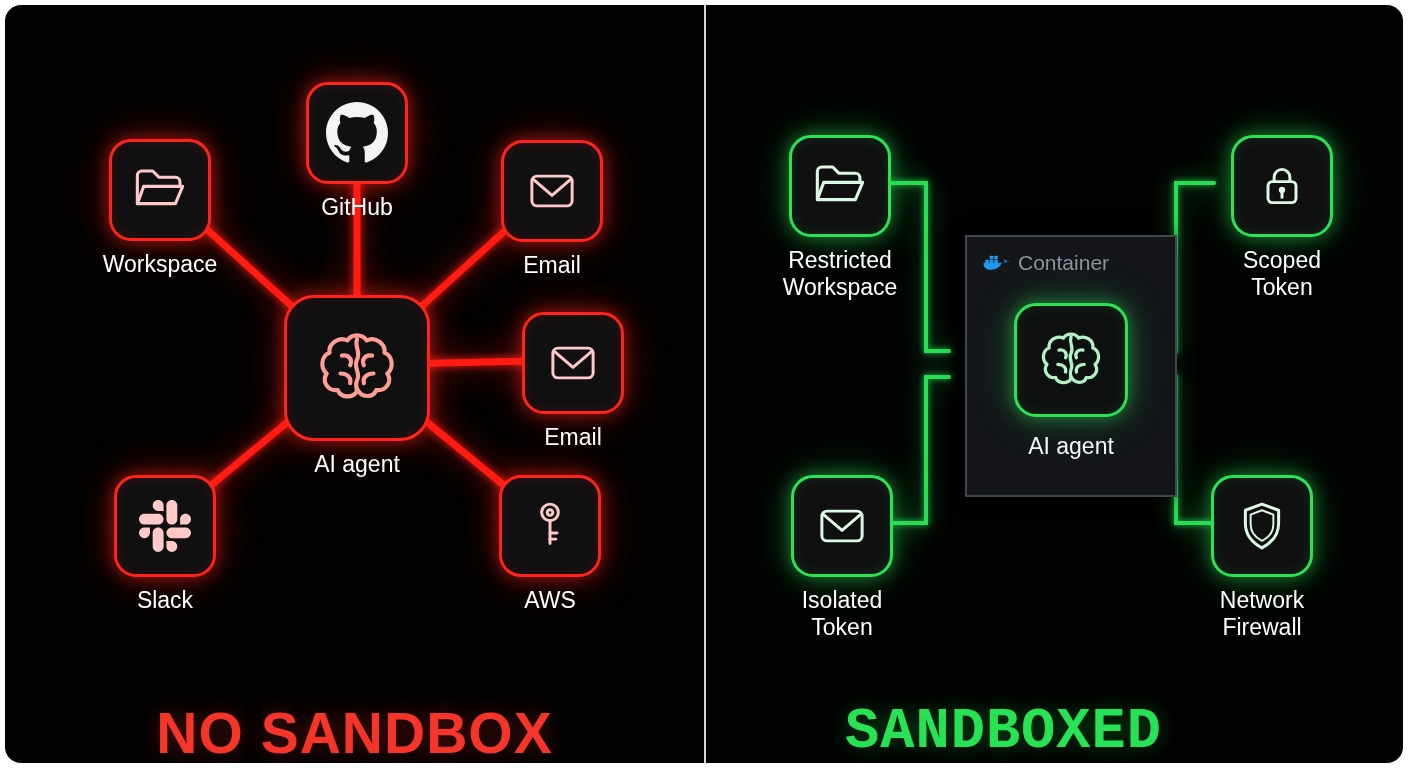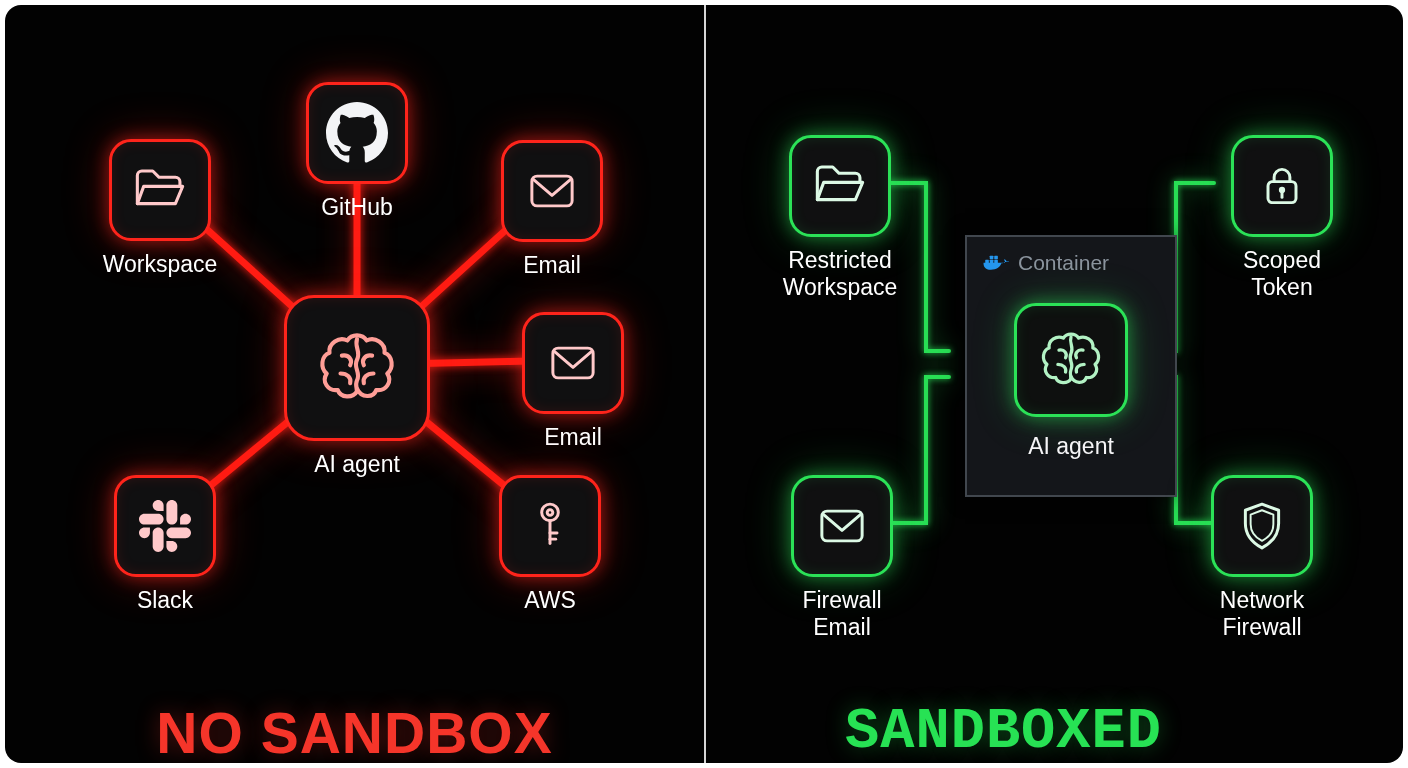--- a/index.html
+++ b/index.html
@@ -203,21 +203,21 @@
         <div class="agent-label">AI agent</div>
       </div>
 
       <div class="node" style="left:46px;top:470px;">
         <div class="tile">
           <svg class="icon" viewBox="0 0 64 64" width="56" height="56" fill="none" stroke="currentColor" stroke-width="3.4" stroke-linecap="round" stroke-linejoin="round">
             <rect x="9" y="15" width="46" height="34" rx="6"></rect>
             <path d="M11 19l21 18 21-18"></path>
           </svg>
         </div>
-        <div class="label w130">Firewall Email</div>
+        <div class="label w130">Isolated Token</div>
       </div>
 
       <div class="node" style="left:466px;top:470px;">
         <div class="tile">
           <svg class="icon" viewBox="0 0 64 64" width="56" height="56" fill="none" stroke="currentColor" stroke-linecap="round" stroke-linejoin="round">
             <path stroke-width="3.4" d="M32 7l19 7v15c0 14-8 22-19 28-11-6-19-14-19-28V14z"></path>
             <path stroke-width="2.2" d="M32 14l13 5v11c0 9-5 15-13 19-8-4-13-10-13-19V19z"></path>
           </svg>
         </div>
         <div class="label w130">Network Firewall</div>

